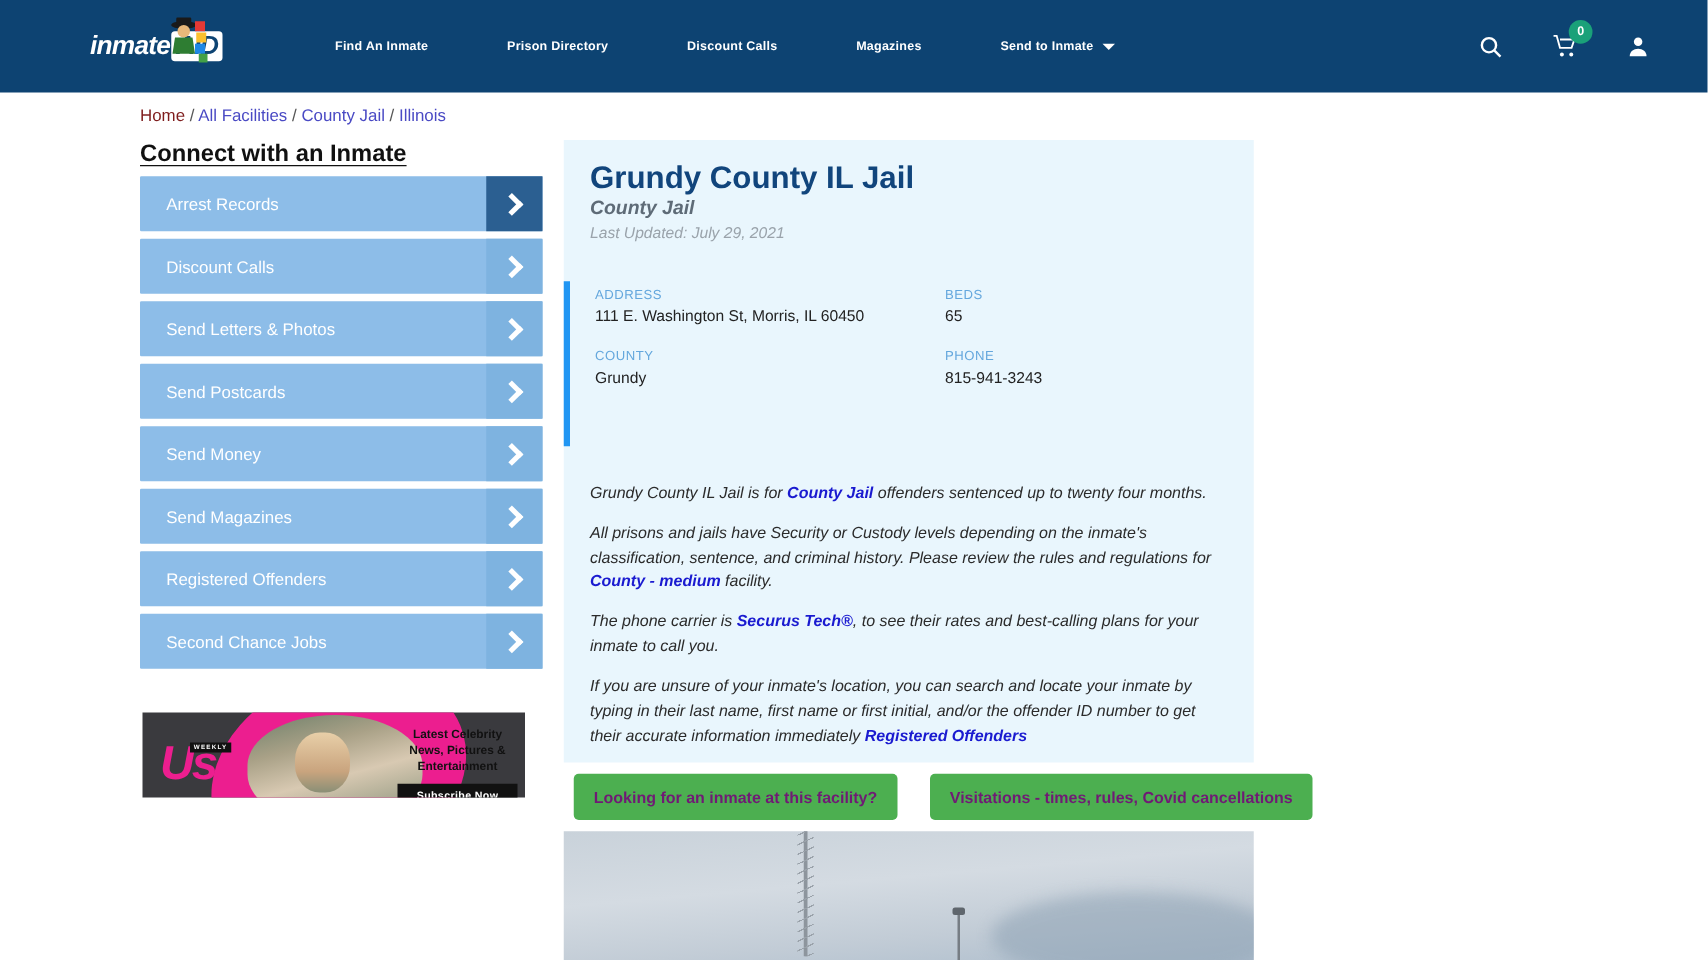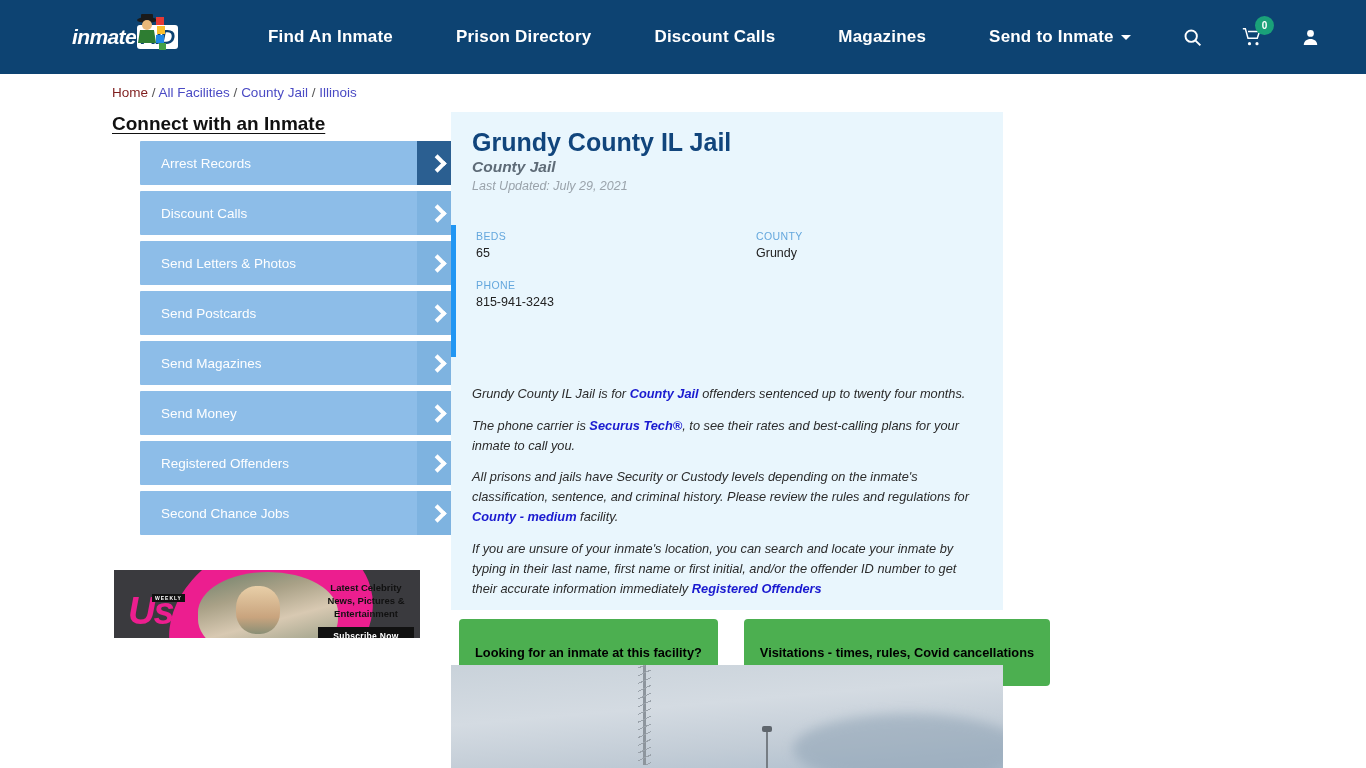--- a/index.html
+++ b/index.html
@@ -33,21 +33,21 @@
     position: relative;
   }
   .logo-figure {
     position: absolute; left: 54px; top: -4px;
     width: 44px; height: 40px;
   }
 
   .nav { position: absolute; left: 268px; top: 0; height: 74px;
          display: flex; align-items: center; }
   .nav-item {
-    color: #ffffff; font-size: 17px; font-weight: 700;
+    color: #ffffff; font-size: 10px; font-weight: 700;
     margin-right: 63px; white-space: nowrap; cursor: pointer;
     letter-spacing: 0.2px;
   }
   .nav-item.dropdown { display: flex; align-items: center; gap: 7px; }
   .caret {
     width: 0; height: 0; border-left: 5px solid transparent;
     border-right: 5px solid transparent; border-top: 5px solid #ffffff;
   }
 
   .header-icons {
@@ -71,21 +71,21 @@
   }
   .breadcrumb .home { color: #7f1d1d; }
   .breadcrumb .sep { color: #555; }
 
   
   .side-title {
     position: absolute; left: 112px; top: 113px;
     font-size: 19px; font-weight: 700; color: #111;
     text-decoration: underline; text-underline-offset: 3px;
   }
-  .side-list { position: absolute; left: 112px; top: 141px; width: 322px; margin-left: 28px; }
+  .side-list { position: absolute; left: 112px; top: 141px; width: 322px; }
   .side-btn {
     position: relative; height: 44px; margin-bottom: 6px;
     background: #8dbde8; display: flex; align-items: center;
     cursor: pointer; border-radius: 1px;
   }
   .side-btn .lbl {
     color: #ffffff; font-size: 13.5px; padding-left: 21px;
     font-weight: 400;
   }
   .side-arrow {
@@ -192,23 +192,23 @@
     line-height: 1.55; margin-bottom: 12px;
   }
   .body-copy a, .body-copy .lk {
     color: #1a1ad0; font-weight: 700; text-decoration: none;
     cursor: pointer;
   }
 
   
   .gbtns { position: absolute; left: 459px; top: 619px; display: flex; gap: 26px; }
   .gbtn {
-    background: #4caf50; color: #000000;
+    background: #4caf50; color: #701a75;
     font-size: 12.8px; font-weight: 700;
-    padding: 26px 16px; border-radius: 4px; cursor: pointer;
+    padding: 11px 16px; border-radius: 4px; cursor: pointer;
     white-space: nowrap;
   }
 
   
   .photo {
     position: absolute; left: 451px; top: 665px;
     width: 552px; height: 103px;
     background: linear-gradient(175deg,#c9d2da 0%,#d4dbe2 40%,#c2ccd6 72%,#aebecd 100%);
     overflow: hidden;
   }
@@ -321,27 +321,27 @@
         <i class="chev"></i>
       </span>
   </div>
   <div class="side-btn">
     <span class="lbl">Send Postcards</span>
     <span class="side-arrow">
         <i class="chev"></i>
       </span>
   </div>
   <div class="side-btn">
+    <span class="lbl">Send Money</span>
+    <span class="side-arrow">
+        <i class="chev"></i>
+      </span>
+  </div>
+  <div class="side-btn">
     <span class="lbl">Send Magazines</span>
-    <span class="side-arrow">
-        <i class="chev"></i>
-      </span>
-  </div>
-  <div class="side-btn">
-    <span class="lbl">Send Money</span>
     <span class="side-arrow">
         <i class="chev"></i>
       </span>
   </div>
   <div class="side-btn">
     <span class="lbl">Registered Offenders</span>
     <span class="side-arrow">
         <i class="chev"></i>
       </span>
   </div>
@@ -368,42 +368,46 @@
 
 <div class="card">
   <div class="card-title">Grundy County IL Jail</div>
   <div class="card-sub">County Jail</div>
   <div class="card-updated">Last Updated: July 29, 2021</div>
 
   <div class="accent"></div>
 
   <div class="info-grid">
     <div>
+      <div class="info-label">ADDRESS</div>
+      <div class="info-value">111 E. Washington St, Morris, IL 60450</div>
+    </div>
+    <div>
       <div class="info-label">BEDS</div>
       <div class="info-value">65</div>
     </div>
     <div>
       <div class="info-label">COUNTY</div>
       <div class="info-value">Grundy</div>
     </div>
     <div>
       <div class="info-label">PHONE</div>
       <div class="info-value">815-941-3243</div>
     </div>
   </div>
 
   <div class="body-copy">
     <p>
       <span>Grundy County IL Jail is for </span><span class="lk">County Jail</span><span> offenders sentenced up to twenty four months.</span>
     </p>
     <p>
-      <span>The phone carrier is </span><span class="lk">Securus Tech®</span><span>, to see their rates and best-calling plans for your inmate to call you.</span>
+      <span>All prisons and jails have Security or Custody levels depending on the inmate's classification, sentence, and criminal history. Please review the rules and regulations for </span><span class="lk">County - medium</span><span> facility.</span>
     </p>
     <p>
-      <span>All prisons and jails have Security or Custody levels depending on the inmate's classification, sentence, and criminal history. Please review the rules and regulations for </span><span class="lk">County - medium</span><span> facility.</span>
+      <span>The phone carrier is </span><span class="lk">Securus Tech®</span><span>, to see their rates and best-calling plans for your inmate to call you.</span>
     </p>
     <p>
       <span>If you are unsure of your inmate's location, you can search and locate your inmate by typing in their last name, first name or first initial, and/or the offender ID number to get their accurate information immediately </span><span class="lk">Registered Offenders</span>
     </p>
   </div>
 </div>
 
 <div class="gbtns">
   <div class="gbtn">Looking for an inmate at this facility?</div>
   <div class="gbtn">Visitations - times, rules, Covid cancellations</div>

